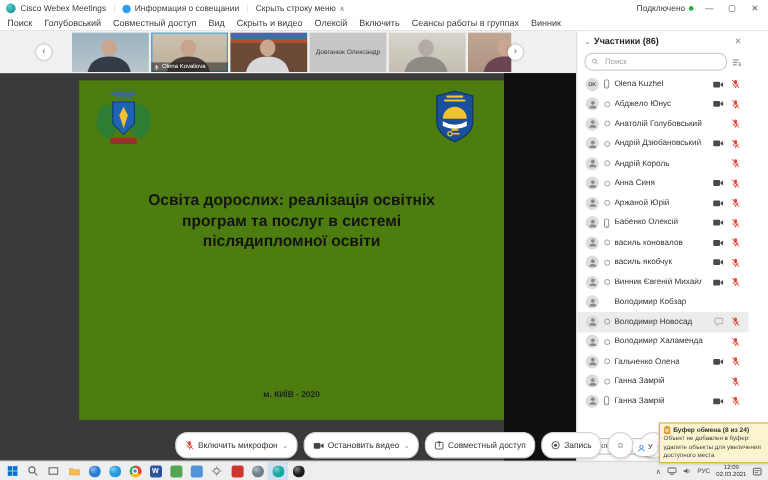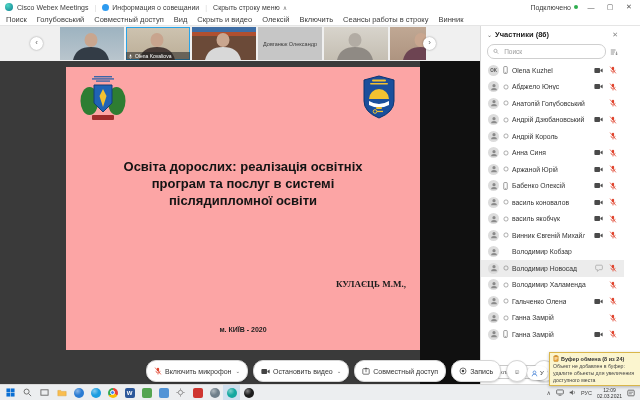--- a/index.html
+++ b/index.html
@@ -37,21 +37,21 @@
   .thumb.name-card{background:#c6c6c6;display:flex;align-items:center;justify-content:center;}
   .thumb.name-card span{font-size:5.5px;color:#3a3a3a;}
   .nav-btn{position:absolute;top:11px;width:13px;height:13px;border-radius:50%;background:#fff;
            box-shadow:0 0 2px rgba(0,0,0,.4);color:#666;font-size:8px;line-height:12px;
            text-align:center;z-index:4;}
   .nav-left{left:30px;} .nav-right{left:423px;}
 
   
   .presentation{position:absolute;left:0;top:61px;width:480px;height:323px;background:#3a3a3a;}
   .pres-right-black{position:absolute;left:420px;top:0;width:60px;height:323px;background:#101010;}
-  .slide{position:absolute;left:66px;top:6px;width:354px;height:283px;background:#fca5a5;}
+  .slide{position:absolute;left:66px;top:6px;width:354px;height:283px;background:#4d7c0f;}
   .slide-title{position:absolute;top:92px;left:0;right:0;text-align:center;font-weight:bold;
                font-size:13px;line-height:1.3;color:#141414;}
   .slide-title span{display:inline-block;max-width:252px;}
   .slide-author{position:absolute;top:211px;right:14px;text-align:right;
                 font-family:"Liberation Serif",serif;font-weight:bold;font-size:9px;
                 color:#1d1d1d;line-height:1.45;}
   .slide-place{position:absolute;top:259px;left:0;right:0;text-align:center;
                font-size:7px;font-weight:bold;color:#222;}
   .logo-left{position:absolute;left:14px;top:8px;}
   .logo-right{position:absolute;right:24px;top:8px;}
@@ -152,21 +152,21 @@
 </div>
 
 <div class="menubar">
     <span class="menu-item">Поиск</span>
     <span class="menu-item">Голубовський</span>
     <span class="menu-item">Совместный доступ</span>
     <span class="menu-item">Вид</span>
     <span class="menu-item">Скрыть и видео</span>
     <span class="menu-item">Олексій</span>
     <span class="menu-item">Включить</span>
-    <span class="menu-item">Сеансы работы в строку</span>
+    <span class="menu-item">Сеансы работы в группах</span>
     <span class="menu-item">Винник</span>
   </div>
 
 <div class="filmstrip">
   <div class="thumbs">
       <div class="thumb" style="background: linear-gradient(rgb(157, 179, 192), rgb(185, 197, 205));">
         <svg class="sil" width="62" height="31" viewBox="0 0 62 31">
           <ellipse cx="31" cy="11" rx="6.5" ry="7" fill="#c9a68f"></ellipse>
           <path d="M13 31 Q16 18 31 18 Q46 18 49 31 Z" fill="#333c46"></path>
         </svg>
@@ -235,21 +235,20 @@
         <path d="M7 26 q10 6 20 0 l0 4 q-10 5 -20 0 z" fill="#fff"></path>
         <rect x="14" y="32" width="6" height="2" rx="1" fill="#f2c230"></rect>
         <circle cx="13" cy="36.5" r="1.8" fill="none" stroke="#f2c230" stroke-width="1"></circle>
         <rect x="15" y="35.8" width="6" height="1.3" fill="#f2c230"></rect>
       </svg>
     </span>
     <div class="slide-title">
       <span>Освіта дорослих: реалізація освітніх програм та послуг в системі післядипломної освіти</span>
     </div>
     <div class="slide-author">
-      <div>КУЛАЄЦЬ М.М.,</div>
     </div>
     <div class="slide-place">м. КИЇВ - 2020</div>
   </div>
 </div>
 
 <div class="controls">
   <div class="ctl-pill">
     <svg width="8" height="8" viewBox="0 0 10 10">
       <rect x="3.6" y="0.8" width="2.8" height="4.6" rx="1.4" fill="#e0442e"></rect>
       <path d="M2.4 4.8a2.6 2.6 0 0 0 5.2 0" fill="none" stroke="#e0442e" stroke-width="0.9"></path>

